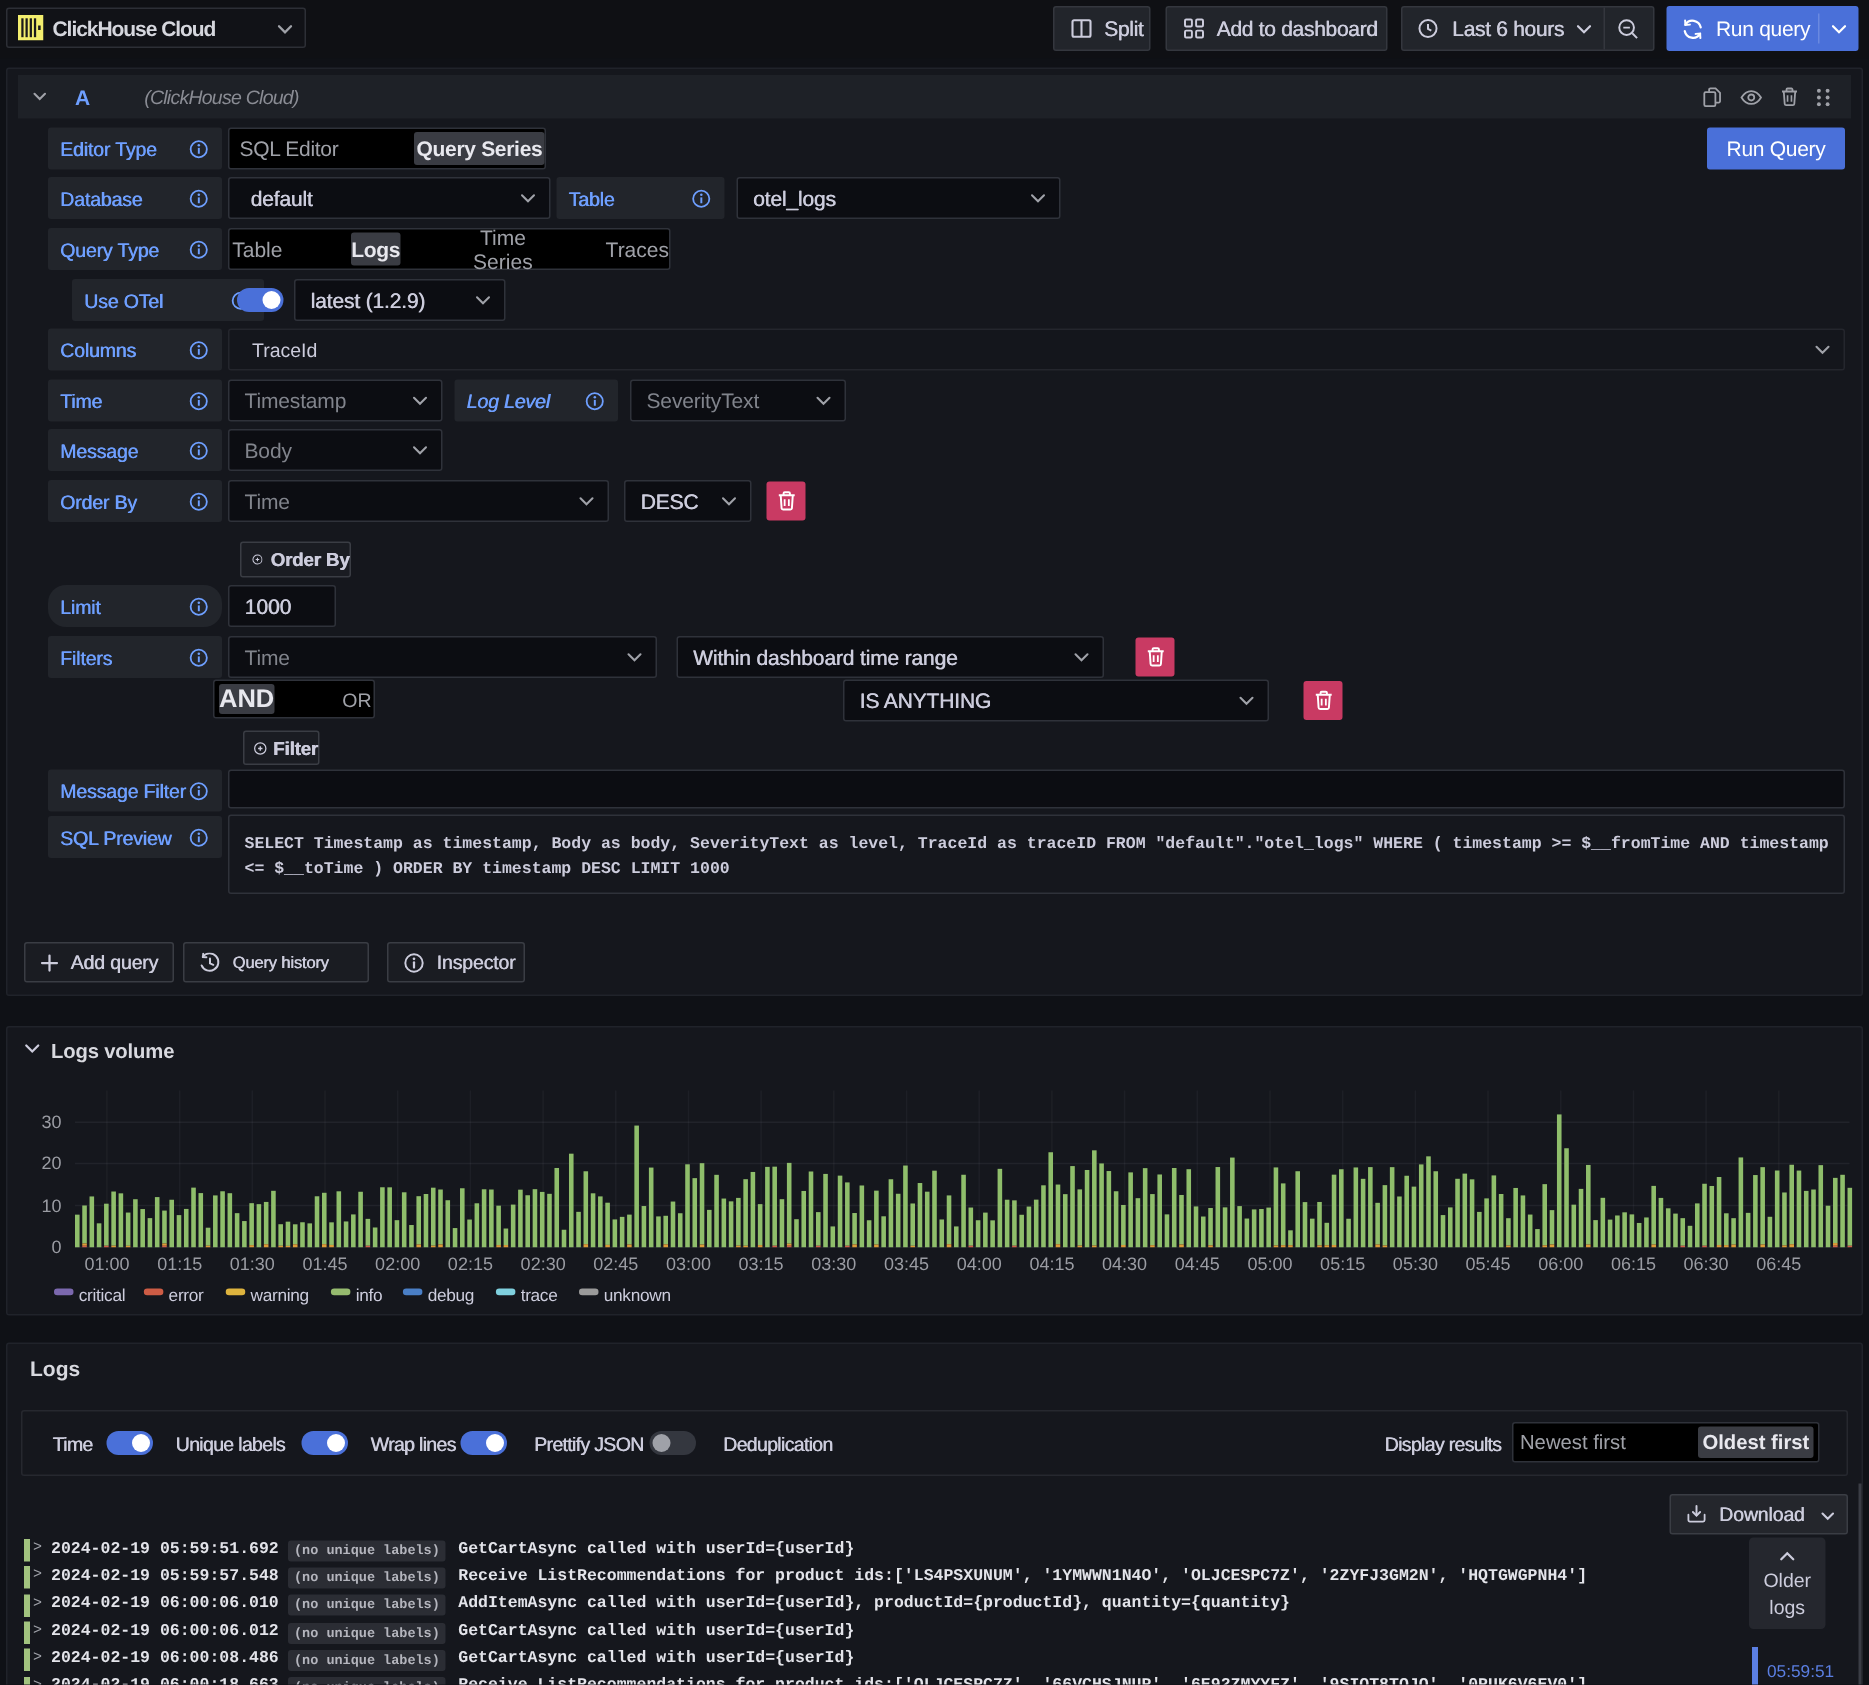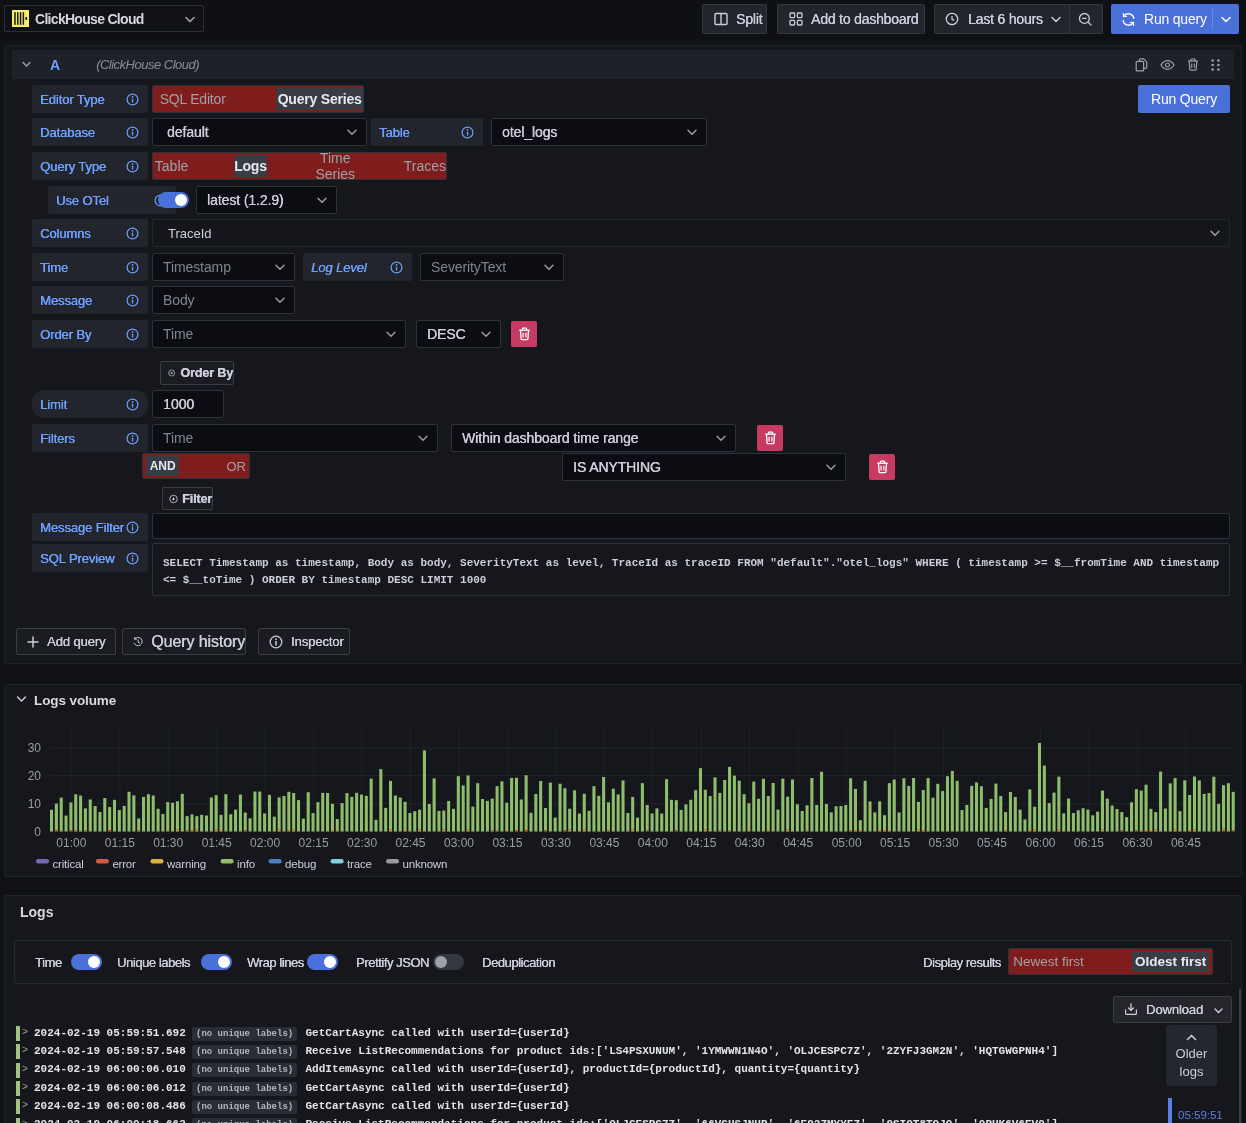--- a/index.html
+++ b/index.html
@@ -7,21 +7,21 @@
 body { font-family:"Liberation Sans", sans-serif; color:#ccccdc; position:relative; }
 .abs { position:absolute; }
 .panel { position:absolute; background:#15171d; border:1px solid #20232a; border-radius:2px; }
 .btn { position:absolute; display:flex; align-items:center; white-space:nowrap; text-shadow:0.35px 0 0 currentColor; background:#22252b; border:1px solid #34373e; border-radius:2px; color:#ccccdc; font-size:14px; font-weight:500; }
 .inlabel { position:absolute; background:#22252b; border-radius:2px; display:flex; align-items:center; justify-content:space-between; padding:0 9px 0 8px; height:28px; }
 .inlabel .lt { color:#6e9fff; font-size:13px; font-weight:500; letter-spacing:-0.1px; text-shadow:0.4px 0 0 currentColor; }
 .sel { position:absolute; background:#0c0d12; border:1px solid #2f323a; border-radius:2px; height:28px; display:flex; align-items:center; padding:0 10px; font-size:14px; }
 .sel .chev { position:absolute; right:9px; top:10px; }
 .txtw { color:#ccccdc; text-shadow:0.35px 0 0 currentColor; }
 .txtg { color:#81848c; }
-.seg { position:absolute; background:#7f1d1d; border:1px solid #2f323a; border-radius:2px; height:28px; display:flex; align-items:center;gap:44px; }
+.seg { position:absolute; background:#000000; border:1px solid #2f323a; border-radius:2px; height:28px; display:flex; align-items:center;gap:44px; }
 .seg .opt { color:#9fa1a8; font-size:14px; text-align:center; }
 .seg .act { background:#3a3c43; border-radius:2px; color:#e8e8ee; font-weight:700; display:flex; align-items:center; justify-content:center; }
 .toggle { position:absolute; width:31px; height:16px; border-radius:8px; background:#4a70d9; }
 .toggle:after { content:""; position:absolute; right:2px; top:2px; width:12px; height:12px; border-radius:50%; background:#fff; }
 .toggle.off { background:#34373f; }
 .toggle.off:after { right:auto; left:2px; background:#9fa1a8; }
 .trashbtn { position:absolute; width:26px; height:26px; background:#c93a63; border-radius:2px; display:flex; align-items:center; justify-content:center; }
 .mono { font-family:"Liberation Mono", monospace; }
 svg { display:block; }
 .ico { display:block; }
@@ -333,21 +333,21 @@
 <div class="trashbtn" style="left:757px;top:425px;">
       <svg class="ico" width="13" height="14" viewBox="0 0 13 14">
         <path d="M1.2 3.2 h10.6" stroke="#fff" stroke-width="1.3"></path>
         <path d="M4.4 3 V1.9 a0.8 0.8 0 0 1 0.8 -0.8 h2.6 a0.8 0.8 0 0 1 0.8 0.8 V3" stroke="#fff" stroke-width="1.3" fill="none"></path>
         <path d="M2.5 3.4 l0.55 8.3 a1 1 0 0 0 1 0.95 h4.9 a1 1 0 0 0 1 -0.95 l0.55 -8.3" stroke="#fff" stroke-width="1.3" fill="none"></path>
         <line x1="5.1" y1="5.8" x2="5.1" y2="10.4" stroke="#fff" stroke-width="1.2"></line>
         <line x1="7.9" y1="5.8" x2="7.9" y2="10.4" stroke="#fff" stroke-width="1.2"></line>
       </svg>
     </div>
 <div class="seg" style="left:142px;top:453px;width:108px;height:26px;">
-<div class="act" style="width:57px;height:20px;margin-left:3px;font-size:12px;">AND</div>
+<div class="act" style="width:57px;height:20px;margin-left:3px;font-size:17px;">AND</div>
 <span class="opt" style="width:44px;font-size:13px;">OR</span>
 </div>
 <div class="sel" style="left:562px;top:453px;width:284px;padding-left:10px;">
       <span class="txtw" style="letter-spacing:-0.1px;">IS ANYTHING</span>
       <svg class="chev ico" width="10" height="7" viewBox="0 0 10 7">
         <path d="M1 1.2 L5 5.2 L9 1.2" stroke="#9fa1a8" stroke-width="1.4" fill="none" stroke-linecap="round"></path>
       </svg>
     </div>
 <div class="trashbtn" style="left:869px;top:454px;">
       <svg class="ico" width="13" height="14" viewBox="0 0 13 14">
@@ -384,21 +384,21 @@
     </div>
 <div class="abs mono" style="left:152px;top:543px;width:1078px;height:53px;border:1px solid #2f323a;border-radius:2px;padding:11px 0 0 10px;font-size:11px;font-weight:700;color:#ccccdc;line-height:17px;white-space:pre;">SELECT Timestamp as timestamp, Body as body, SeverityText as level, TraceId as traceID FROM "default"."otel_logs" WHERE ( timestamp &gt;= $__fromTime AND timestamp
 &lt;= $__toTime ) ORDER BY timestamp DESC LIMIT 1000</div>
 
   <div class="btn" style="left:16px;top:628px;width:100px;height:27px;font-size:13px;background:#1a1c22;border-color:#3a3d44;">
     <svg class="ico" style="margin-left:10px" width="12" height="12" viewBox="0 0 12 12">
         <path d="M6 1 V11 M1 6 H11" stroke="#ccccdc" stroke-width="1.5" stroke-linecap="round"></path>
       </svg>
     <span style="margin-left:8px;font-weight:500;letter-spacing:-0.1px;">Add query</span>
   </div>
-  <div class="btn" style="left:122px;top:628px;width:124px;height:27px;font-size:16px;background:#1a1c22;border-color:#3a3d44;">
+  <div class="btn" style="left:122px;top:628px;width:124px;height:27px;font-size:11px;background:#1a1c22;border-color:#3a3d44;">
     <svg class="ico" style="margin-left:10px" width="14" height="14" viewBox="0 0 14 14">
         <g stroke="#ccccdc" stroke-width="1.3" fill="none" stroke-linecap="round">
           <path d="M2.2 2.8 A 5.8 5.8 0 1 1 1.4 8.6"></path>
           <path d="M2.5 0.8 L2.3 3.1 L4.6 3.2"></path>
           <path d="M7 4 L7 7.3 L9.2 8.2"></path>
         </g>
       </svg>
     <span style="margin-left:8px;font-weight:500;letter-spacing:-0.1px;">Query history</span>
   </div>
   <div class="btn" style="left:258px;top:628px;width:92px;height:27px;font-size:13px;background:#1a1c22;border-color:#3a3d44;">

